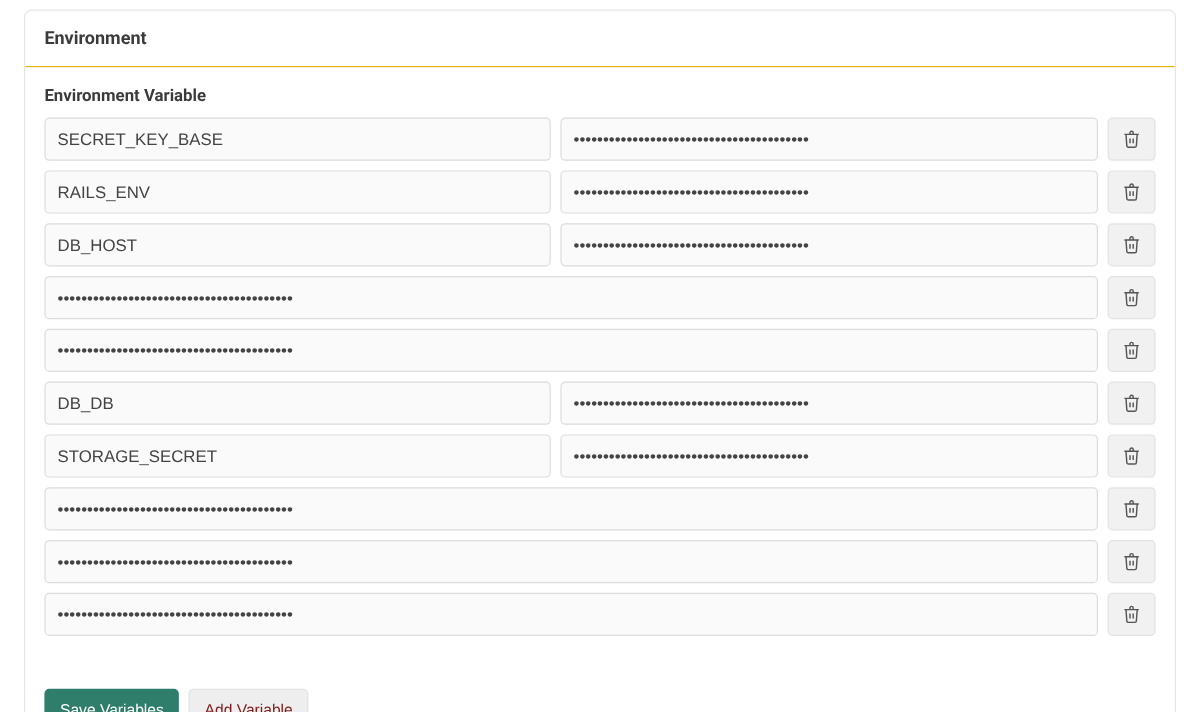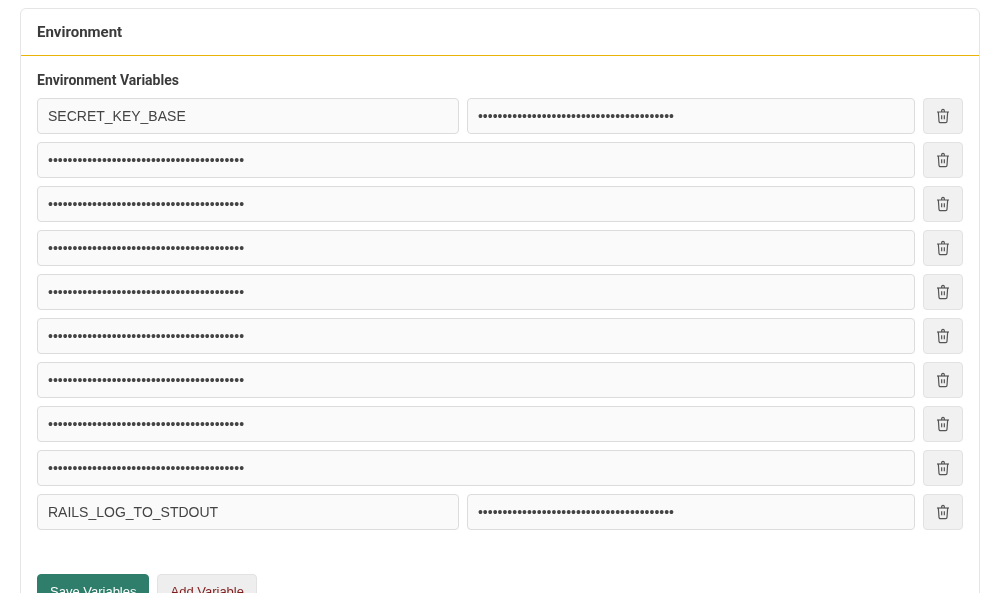--- a/index.html
+++ b/index.html
@@ -21,24 +21,100 @@
   .btn-secondary { background: #eeeeee; color: #7f1d1d; border-color: #e2e2e2; }
 </style>
 </head>
 <body>
 
 <div class="panel">
   <div class="panel-header">
     <h3>Environment</h3>
   </div>
   <div class="panel-body">
-    <div class="section-title">Environment Variables</div>
+    <div class="section-title">Environment Variable</div>
     <div id="var-list">
         <div class="var-row">
           <input type="text" class="key-input" value="SECRET_KEY_BASE" style="">
+          <input type="text" class="val-input" value="••••••••••••••••••••••••••••••••••••••••" style="">
+          <button class="trash-btn">
+            <svg viewBox="0 0 24 24">
+              <polyline points="3 6 5 6 21 6"></polyline>
+              <path d="M19 6l-1 14a2 2 0 0 1-2 2H8a2 2 0 0 1-2-2L5 6"></path>
+              <path d="M10 6V4a2 2 0 0 1 2-2h0a2 2 0 0 1 2 2v2"></path>
+              <line x1="10" y1="11" x2="10" y2="17"></line>
+              <line x1="14" y1="11" x2="14" y2="17"></line>
+            </svg>
+          </button>
+        </div>
+        <div class="var-row">
+          <input type="text" class="key-input" value="RAILS_ENV" style="">
+          <input type="text" class="val-input" value="••••••••••••••••••••••••••••••••••••••••" style="">
+          <button class="trash-btn">
+            <svg viewBox="0 0 24 24">
+              <polyline points="3 6 5 6 21 6"></polyline>
+              <path d="M19 6l-1 14a2 2 0 0 1-2 2H8a2 2 0 0 1-2-2L5 6"></path>
+              <path d="M10 6V4a2 2 0 0 1 2-2h0a2 2 0 0 1 2 2v2"></path>
+              <line x1="10" y1="11" x2="10" y2="17"></line>
+              <line x1="14" y1="11" x2="14" y2="17"></line>
+            </svg>
+          </button>
+        </div>
+        <div class="var-row">
+          <input type="text" class="key-input" value="DB_HOST" style="">
+          <input type="text" class="val-input" value="••••••••••••••••••••••••••••••••••••••••" style="">
+          <button class="trash-btn">
+            <svg viewBox="0 0 24 24">
+              <polyline points="3 6 5 6 21 6"></polyline>
+              <path d="M19 6l-1 14a2 2 0 0 1-2 2H8a2 2 0 0 1-2-2L5 6"></path>
+              <path d="M10 6V4a2 2 0 0 1 2-2h0a2 2 0 0 1 2 2v2"></path>
+              <line x1="10" y1="11" x2="10" y2="17"></line>
+              <line x1="14" y1="11" x2="14" y2="17"></line>
+            </svg>
+          </button>
+        </div>
+        <div class="var-row">
+          <input type="text" class="val-input" value="••••••••••••••••••••••••••••••••••••••••" style="">
+          <button class="trash-btn">
+            <svg viewBox="0 0 24 24">
+              <polyline points="3 6 5 6 21 6"></polyline>
+              <path d="M19 6l-1 14a2 2 0 0 1-2 2H8a2 2 0 0 1-2-2L5 6"></path>
+              <path d="M10 6V4a2 2 0 0 1 2-2h0a2 2 0 0 1 2 2v2"></path>
+              <line x1="10" y1="11" x2="10" y2="17"></line>
+              <line x1="14" y1="11" x2="14" y2="17"></line>
+            </svg>
+          </button>
+        </div>
+        <div class="var-row">
+          <input type="text" class="val-input" value="••••••••••••••••••••••••••••••••••••••••" style="">
+          <button class="trash-btn">
+            <svg viewBox="0 0 24 24">
+              <polyline points="3 6 5 6 21 6"></polyline>
+              <path d="M19 6l-1 14a2 2 0 0 1-2 2H8a2 2 0 0 1-2-2L5 6"></path>
+              <path d="M10 6V4a2 2 0 0 1 2-2h0a2 2 0 0 1 2 2v2"></path>
+              <line x1="10" y1="11" x2="10" y2="17"></line>
+              <line x1="14" y1="11" x2="14" y2="17"></line>
+            </svg>
+          </button>
+        </div>
+        <div class="var-row">
+          <input type="text" class="key-input" value="DB_DB" style="">
+          <input type="text" class="val-input" value="••••••••••••••••••••••••••••••••••••••••" style="">
+          <button class="trash-btn">
+            <svg viewBox="0 0 24 24">
+              <polyline points="3 6 5 6 21 6"></polyline>
+              <path d="M19 6l-1 14a2 2 0 0 1-2 2H8a2 2 0 0 1-2-2L5 6"></path>
+              <path d="M10 6V4a2 2 0 0 1 2-2h0a2 2 0 0 1 2 2v2"></path>
+              <line x1="10" y1="11" x2="10" y2="17"></line>
+              <line x1="14" y1="11" x2="14" y2="17"></line>
+            </svg>
+          </button>
+        </div>
+        <div class="var-row">
+          <input type="text" class="key-input" value="STORAGE_SECRET" style="">
           <input type="text" class="val-input" value="••••••••••••••••••••••••••••••••••••••••" style="">
           <button class="trash-btn">
             <svg viewBox="0 0 24 24">
               <polyline points="3 6 5 6 21 6"></polyline>
               <path d="M19 6l-1 14a2 2 0 0 1-2 2H8a2 2 0 0 1-2-2L5 6"></path>
               <path d="M10 6V4a2 2 0 0 1 2-2h0a2 2 0 0 1 2 2v2"></path>
               <line x1="10" y1="11" x2="10" y2="17"></line>
               <line x1="14" y1="11" x2="14" y2="17"></line>
             </svg>
           </button>
@@ -72,92 +148,19 @@
           <button class="trash-btn">
             <svg viewBox="0 0 24 24">
               <polyline points="3 6 5 6 21 6"></polyline>
               <path d="M19 6l-1 14a2 2 0 0 1-2 2H8a2 2 0 0 1-2-2L5 6"></path>
               <path d="M10 6V4a2 2 0 0 1 2-2h0a2 2 0 0 1 2 2v2"></path>
               <line x1="10" y1="11" x2="10" y2="17"></line>
               <line x1="14" y1="11" x2="14" y2="17"></line>
             </svg>
           </button>
         </div>
-        <div class="var-row">
-          <input type="text" class="val-input" value="••••••••••••••••••••••••••••••••••••••••" style="">
-          <button class="trash-btn">
-            <svg viewBox="0 0 24 24">
-              <polyline points="3 6 5 6 21 6"></polyline>
-              <path d="M19 6l-1 14a2 2 0 0 1-2 2H8a2 2 0 0 1-2-2L5 6"></path>
-              <path d="M10 6V4a2 2 0 0 1 2-2h0a2 2 0 0 1 2 2v2"></path>
-              <line x1="10" y1="11" x2="10" y2="17"></line>
-              <line x1="14" y1="11" x2="14" y2="17"></line>
-            </svg>
-          </button>
-        </div>
-        <div class="var-row">
-          <input type="text" class="val-input" value="••••••••••••••••••••••••••••••••••••••••" style="">
-          <button class="trash-btn">
-            <svg viewBox="0 0 24 24">
-              <polyline points="3 6 5 6 21 6"></polyline>
-              <path d="M19 6l-1 14a2 2 0 0 1-2 2H8a2 2 0 0 1-2-2L5 6"></path>
-              <path d="M10 6V4a2 2 0 0 1 2-2h0a2 2 0 0 1 2 2v2"></path>
-              <line x1="10" y1="11" x2="10" y2="17"></line>
-              <line x1="14" y1="11" x2="14" y2="17"></line>
-            </svg>
-          </button>
-        </div>
-        <div class="var-row">
-          <input type="text" class="val-input" value="••••••••••••••••••••••••••••••••••••••••" style="">
-          <button class="trash-btn">
-            <svg viewBox="0 0 24 24">
-              <polyline points="3 6 5 6 21 6"></polyline>
-              <path d="M19 6l-1 14a2 2 0 0 1-2 2H8a2 2 0 0 1-2-2L5 6"></path>
-              <path d="M10 6V4a2 2 0 0 1 2-2h0a2 2 0 0 1 2 2v2"></path>
-              <line x1="10" y1="11" x2="10" y2="17"></line>
-              <line x1="14" y1="11" x2="14" y2="17"></line>
-            </svg>
-          </button>
-        </div>
-        <div class="var-row">
-          <input type="text" class="val-input" value="••••••••••••••••••••••••••••••••••••••••" style="">
-          <button class="trash-btn">
-            <svg viewBox="0 0 24 24">
-              <polyline points="3 6 5 6 21 6"></polyline>
-              <path d="M19 6l-1 14a2 2 0 0 1-2 2H8a2 2 0 0 1-2-2L5 6"></path>
-              <path d="M10 6V4a2 2 0 0 1 2-2h0a2 2 0 0 1 2 2v2"></path>
-              <line x1="10" y1="11" x2="10" y2="17"></line>
-              <line x1="14" y1="11" x2="14" y2="17"></line>
-            </svg>
-          </button>
-        </div>
-        <div class="var-row">
-          <input type="text" class="val-input" value="••••••••••••••••••••••••••••••••••••••••" style="">
-          <button class="trash-btn">
-            <svg viewBox="0 0 24 24">
-              <polyline points="3 6 5 6 21 6"></polyline>
-              <path d="M19 6l-1 14a2 2 0 0 1-2 2H8a2 2 0 0 1-2-2L5 6"></path>
-              <path d="M10 6V4a2 2 0 0 1 2-2h0a2 2 0 0 1 2 2v2"></path>
-              <line x1="10" y1="11" x2="10" y2="17"></line>
-              <line x1="14" y1="11" x2="14" y2="17"></line>
-            </svg>
-          </button>
-        </div>
-        <div class="var-row">
-          <input type="text" class="key-input" value="RAILS_LOG_TO_STDOUT" style="">
-          <input type="text" class="val-input" value="••••••••••••••••••••••••••••••••••••••••" style="">
-          <button class="trash-btn">
-            <svg viewBox="0 0 24 24">
-              <polyline points="3 6 5 6 21 6"></polyline>
-              <path d="M19 6l-1 14a2 2 0 0 1-2 2H8a2 2 0 0 1-2-2L5 6"></path>
-              <path d="M10 6V4a2 2 0 0 1 2-2h0a2 2 0 0 1 2 2v2"></path>
-              <line x1="10" y1="11" x2="10" y2="17"></line>
-              <line x1="14" y1="11" x2="14" y2="17"></line>
-            </svg>
-          </button>
-        </div>
       </div>
     <div class="button-row">
       <button class="btn btn-primary">Save Variables</button>
       <button class="btn btn-secondary">Add Variable</button>
     </div>
   </div>
 </div>
 
 </body></html>

